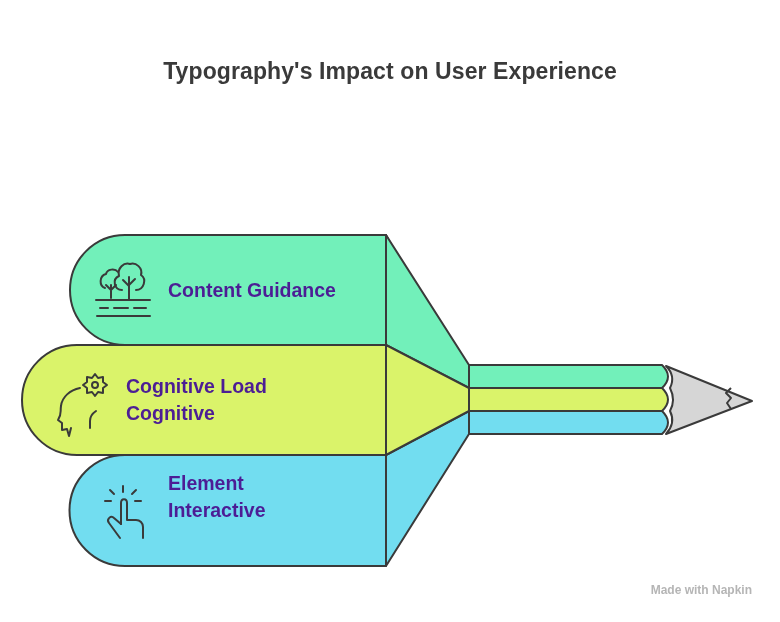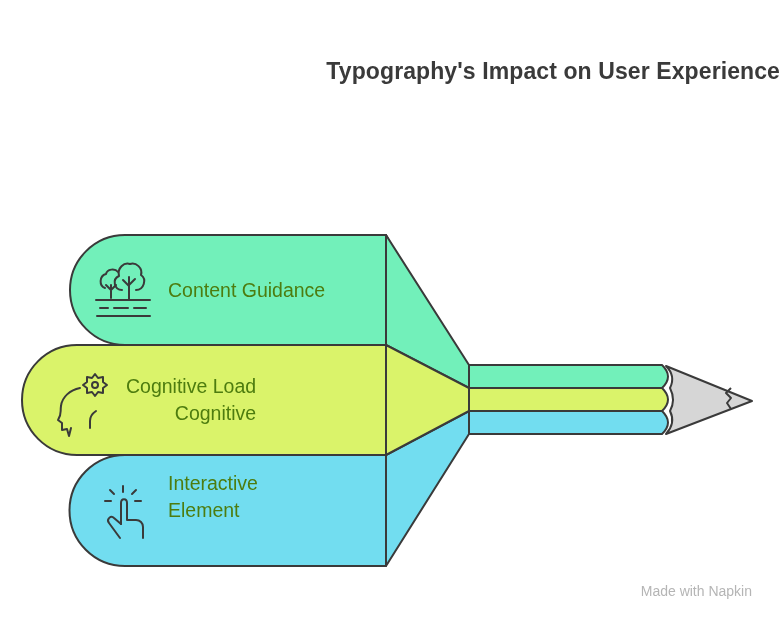--- a/index.html
+++ b/index.html
@@ -12,45 +12,46 @@
     height: 622px;
     position: relative;
     overflow: hidden;
     font-family: "Liberation Sans", "DejaVu Sans", sans-serif;
   }
   .title {
     position: absolute;
     left: 0;
     top: 58px;
     width: 780px;
-    text-align: right;
+    text-align: center;
     font-size: 23px;
     font-weight: bold;
     color: #3a3a3a;
     letter-spacing: 0.1px;
   }
   svg.diagram {
     position: absolute;
     left: 0;
     top: 0;
   }
   .label {
     position: absolute;
     font-size: 19.5px;
-    font-weight: normal;
-    color: #4d7c0f;
+    font-weight: bold;
+    color: #4c1d95;
     line-height: 27px;
   }
   .label span { display: block; }
   .watermark {
     position: absolute;
     right: 28px;
     top: 583px;
-    font-size: 14px;
+    font-size: 12px;
     color: #b5b5b5;
+    font-weight: bold;
   }
 </style>
 </head>
 <body>
 
 <div class="title">Typography's Impact on User Experience</div>
 
 <svg class="diagram" width="780" height="622" viewBox="0 0 780 622">
   <g stroke="#3a3a3a" stroke-width="2" stroke-linejoin="round">
 
@@ -100,23 +101,23 @@
     <line x1="135" y1="501" x2="141" y2="501"></line>
     <path d="M121,524 L121,503 C121,498 127,498 127,503 L127,520 L136,520 C140,520 143,523 143,527 L143,538"></path>
     <path d="M121,524 L114,518 C111,515 106,519 109,523 L120,538"></path>
   </g>
 </svg>
 
 <div class="label" style="left:168px; top:277px;">
   <span>Content Guidance</span>
 </div>
 
-<div class="label" style="left:126px; top:373px;text-align:right;">
+<div class="label" style="left:126px; top:373px;">
   <span>Cognitive Load</span>
   <span>Cognitive</span>
 </div>
 
 <div class="label" style="left:168px; top:470px;">
+  <span>Element</span>
   <span>Interactive</span>
-  <span>Element</span>
 </div>
 
 <div class="watermark">Made with Napkin</div>
 
 </body></html>

